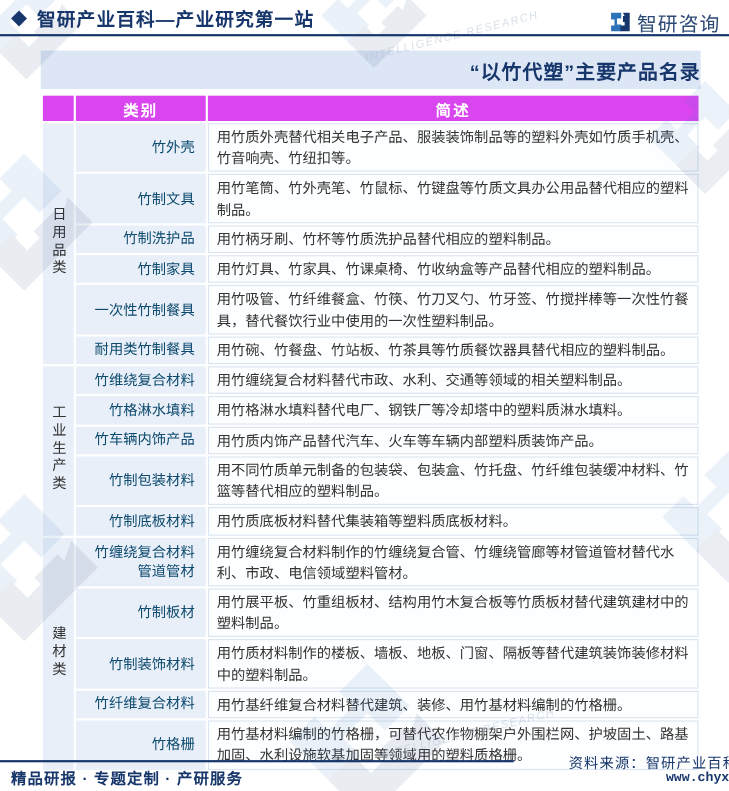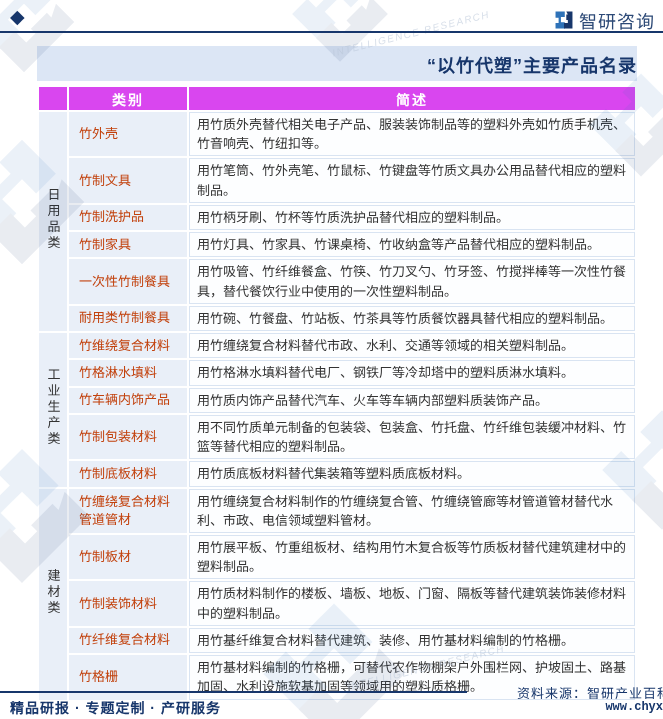--- a/index.html
+++ b/index.html
@@ -44,21 +44,21 @@
   }
   td{vertical-align:middle;}
   td.group-cell{
     background:#E9EFF8;text-align:center;color:#333;
   }
   .vlabel{
     writing-mode:vertical-rl;text-orientation:upright;
     letter-spacing:3px;margin:0 auto;font-size:13px;
   }
   td.cat-cell{
-    background:#E9EFF8;text-align:left;padding:2px 10px;color:#c2410c;line-height:1.4;
+    background:#E9EFF8;text-align:right;padding:2px 10px;color:#0c4a6e;line-height:1.4;
   }
   td.desc-cell{
     background:#FDFEFF;border:1px solid #D9E4F2;
     padding:2px 7px;line-height:1.48;color:#333;text-align:left;margin-left:14px;
   }
   
   .footer{position:absolute;left:0;bottom:0;width:663px;height:42px;padding-left:44px;}
   .footer-line{position:absolute;left:0;top:14px;width:467px;border-top:2px solid #17366B;}
   .source-text{position:absolute;right:8px;top:6px;font-size:13px;color:#17366B;letter-spacing:1px;}
   .website{position:absolute;right:8px;top:23px;font-size:12px;font-weight:bold;color:#17366B;
@@ -96,20 +96,21 @@
     <use href="#wm-glyph"></use>
   </svg>
 <svg class="wm r45" style="left:300px;top:-26px" width="80" height="80" viewBox="0 0 26 26">
     <use href="#wm-glyph"></use>
   </svg>
 <div class="wm-text" style="left:330px;top:28px;transform:rotate(-14deg)">INTELLIGENCE RESEARCH</div>
 <div class="wm-text" style="left:345px;top:662px;transform:rotate(-14deg)">INTELLIGENCE RESEARCH</div>
 
 <div class="top-header">
   <span class="diamond">◆</span>
+  <span class="site-title">智研产业百科—产业研究第一站</span>
   <div class="brand">
     <svg width="20" height="20" viewBox="0 0 26 26">
       <path d="M2 2h12v7H9v7h5v8H2v-7h4v-7H2z" fill="#2E72B8"></path>
       <path d="M16 2h8v22H13v-7h5v-4h-2V6h2z" fill="#17366B"></path>
     </svg>
     <span class="brand-name">智研咨询</span>
   </div>
 </div>
 
 <div class="content">

